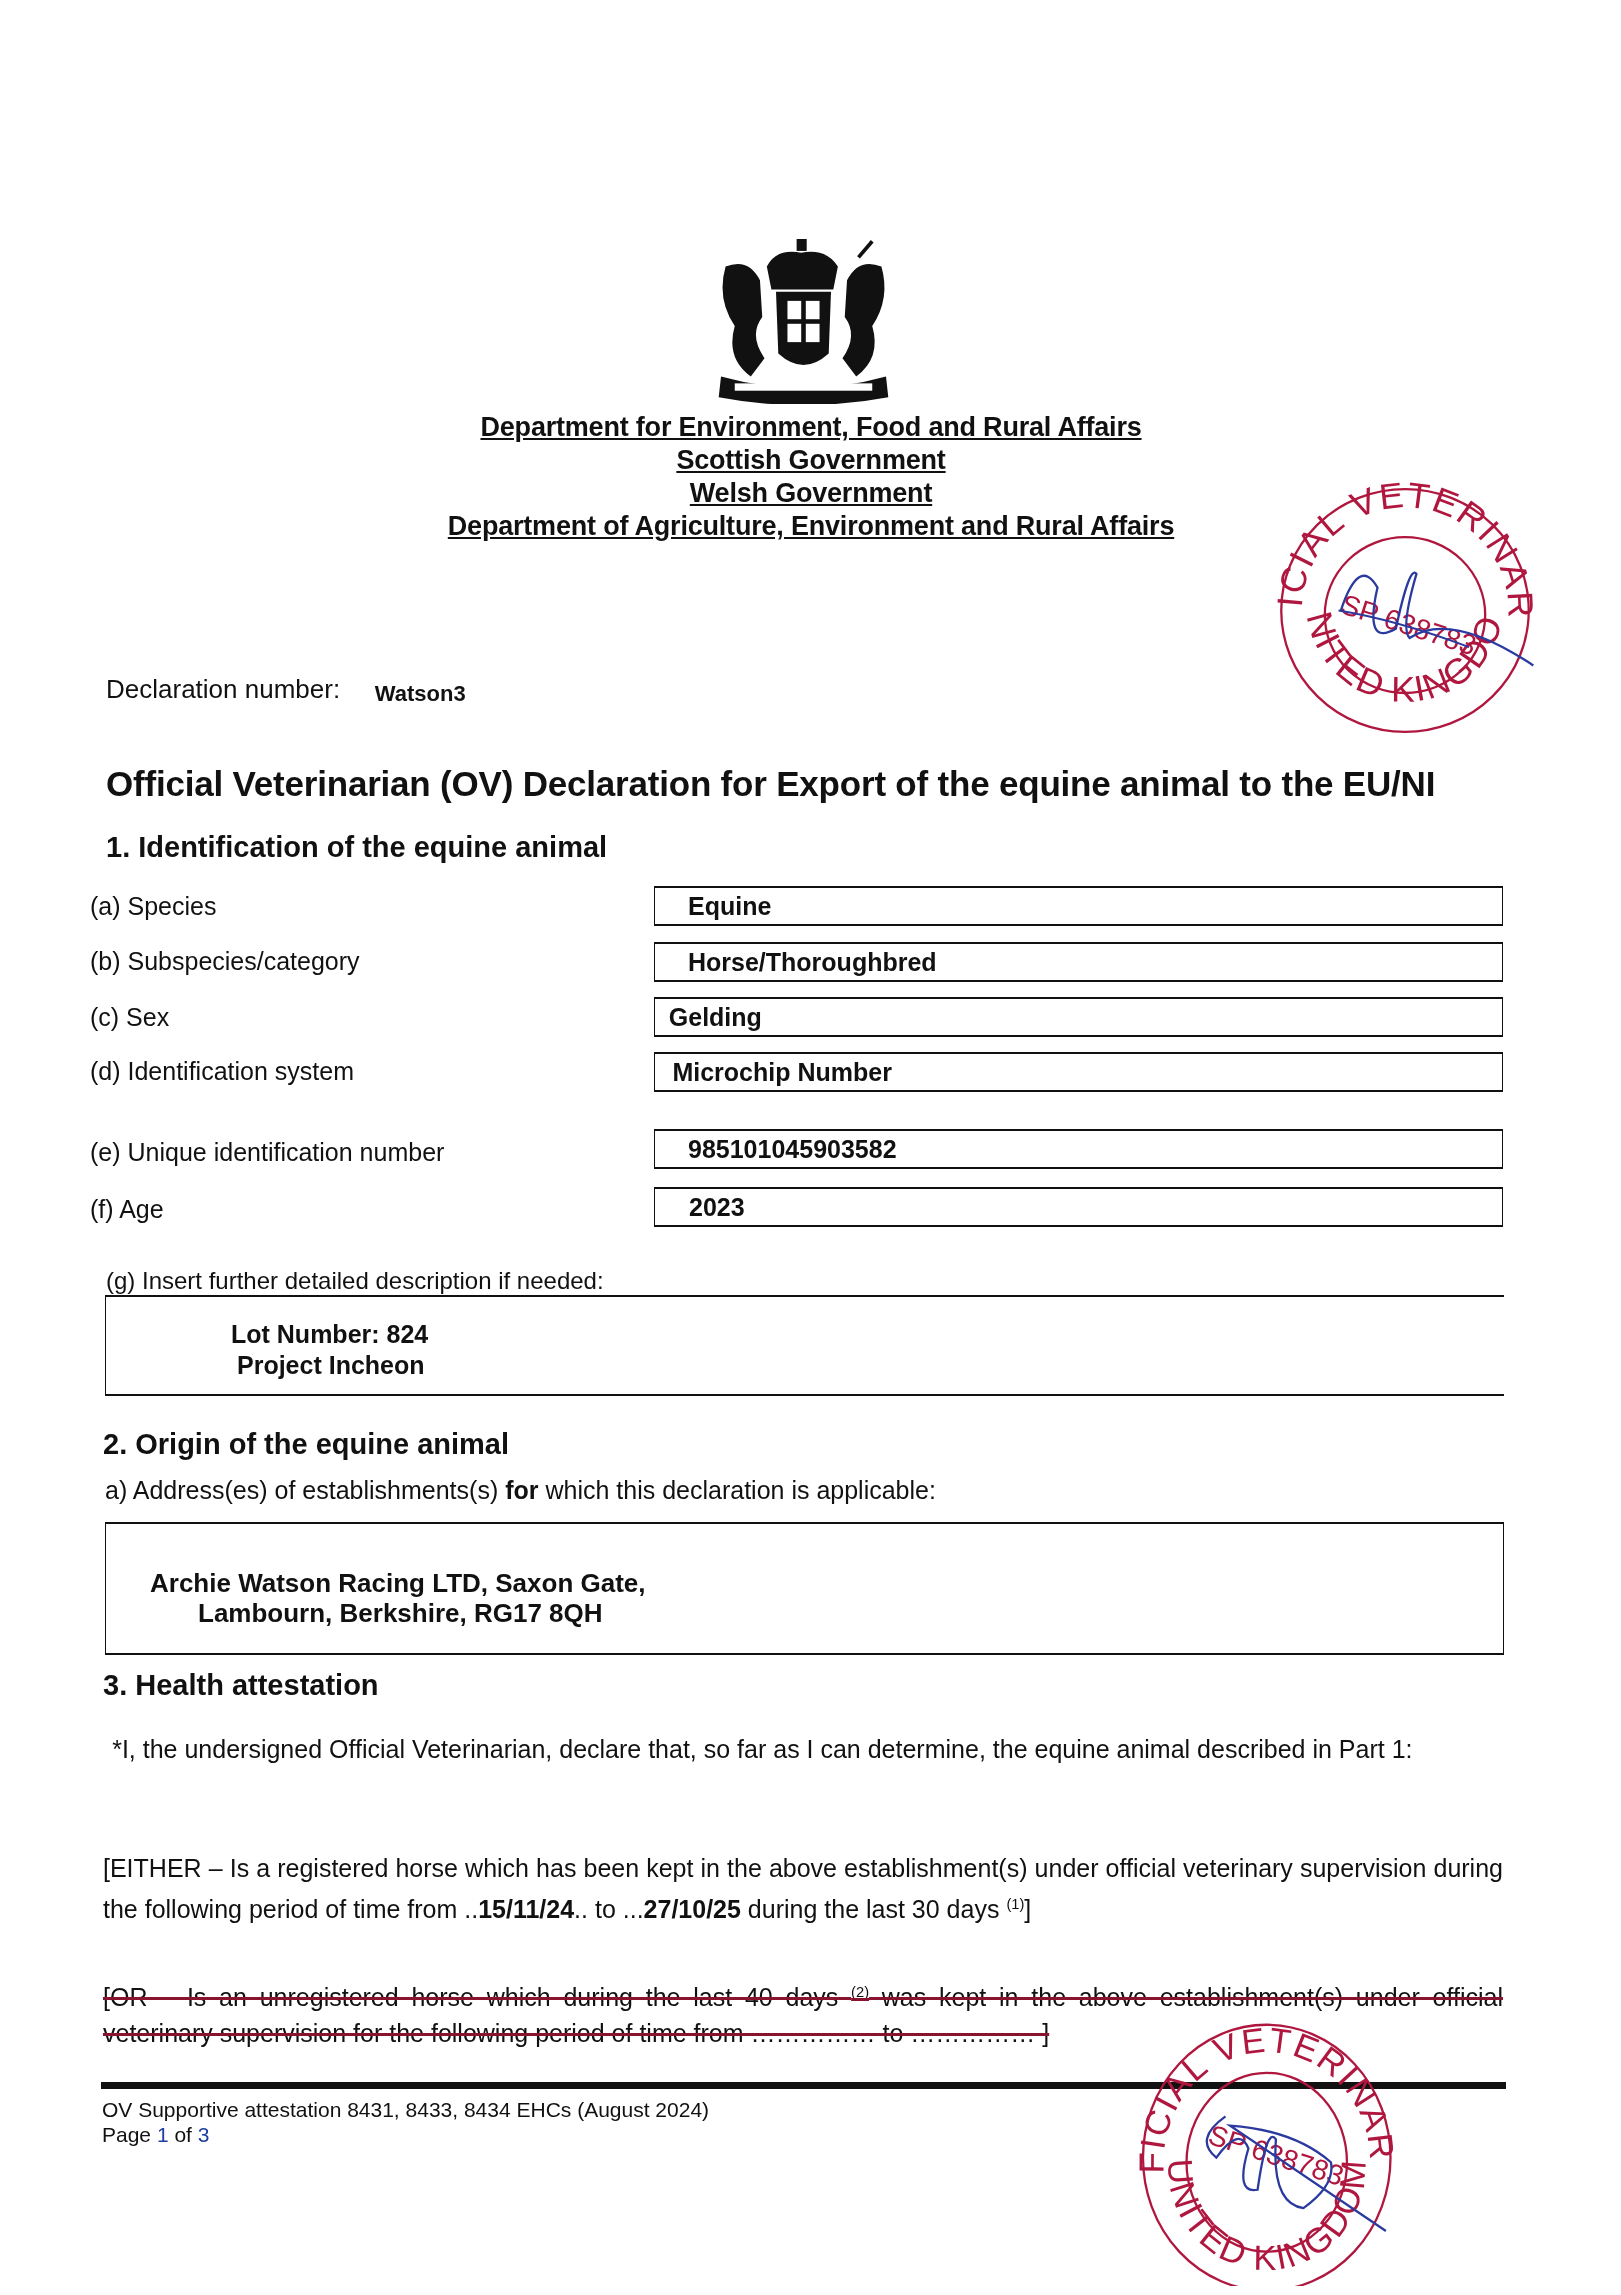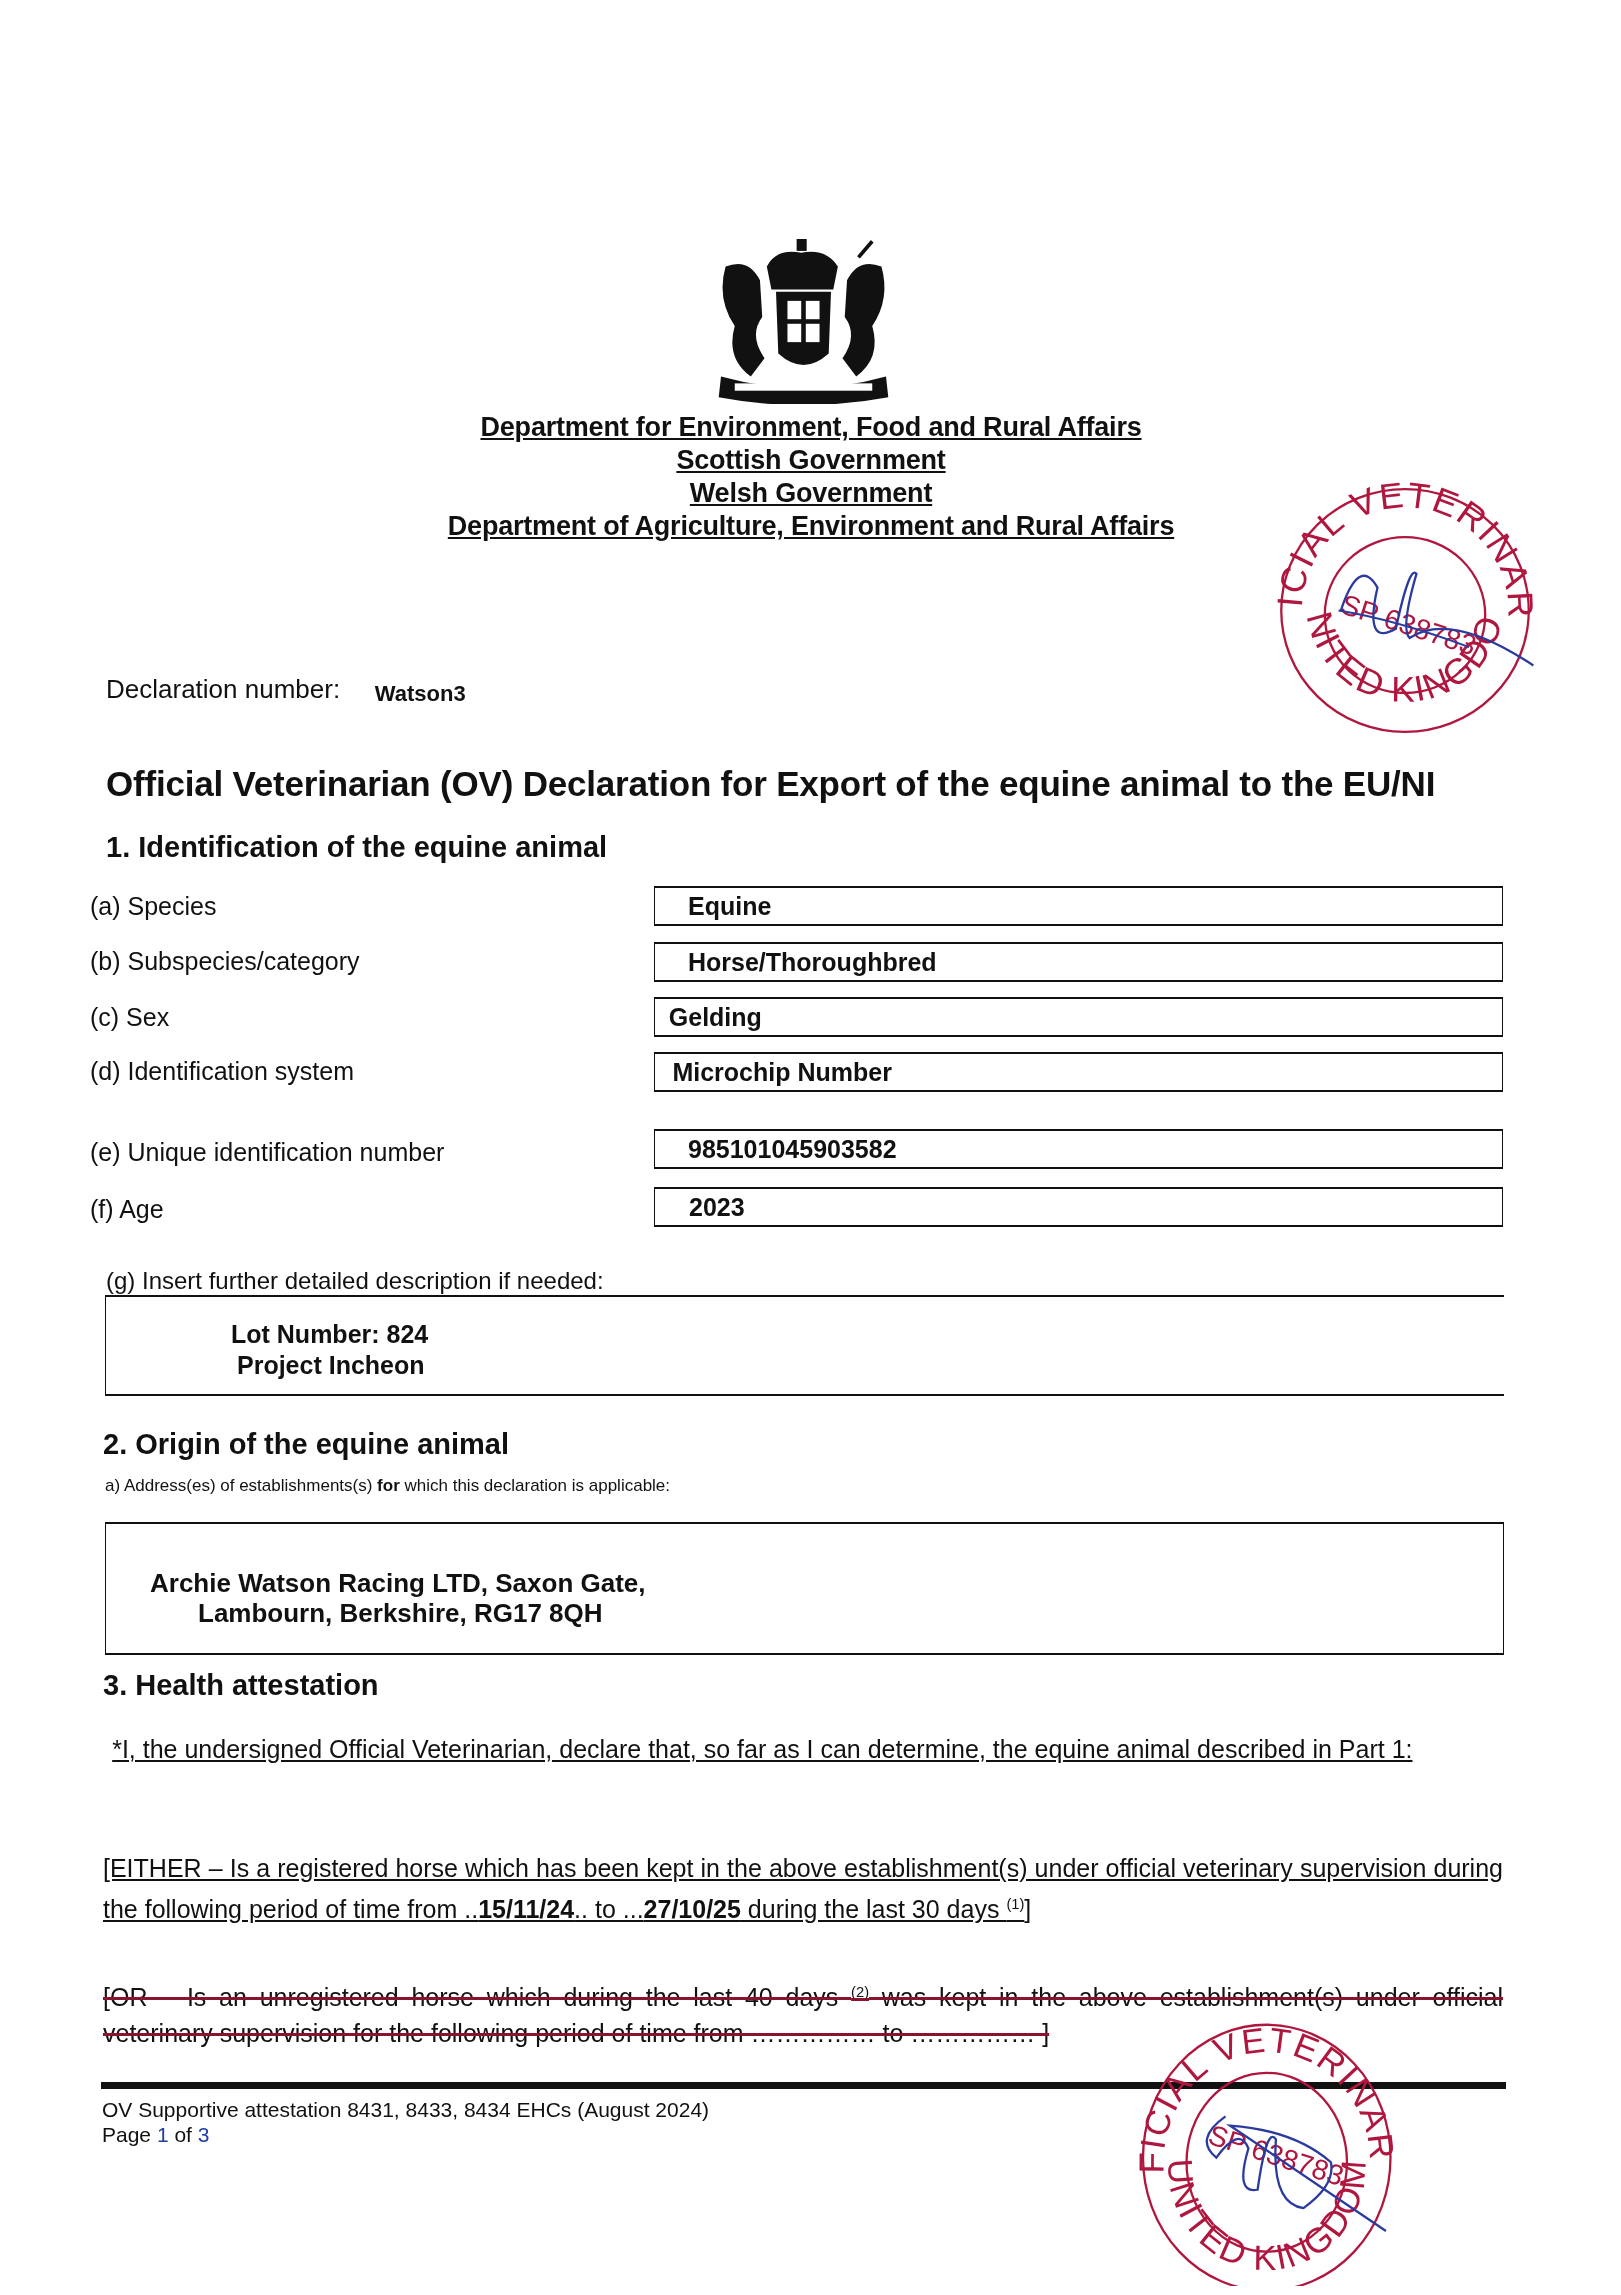--- a/index.html
+++ b/index.html
@@ -33,31 +33,31 @@
     }
 
     .g-label { left: 106px; top: 1267px; font-size: 24px; white-space: nowrap; }
     .g-box {
       left: 105px; top: 1295px; width: 1399px; height: 101px; box-sizing: border-box;
       border-top: 2.8px solid #111; border-bottom: 2.8px solid #111; border-left: 1.4px solid #111;
     }
     .g-text { position: absolute; left: 124px; font-weight: bold; font-size: 25px; }
 
     .h2 { left: 103px; top: 1428px; }
-    .origin-sub { left: 105px; top: 1476px; font-size: 17px; white-space: nowrap; }
+    .origin-sub { left: 105px; top: 1476px; font-size: 25px; white-space: nowrap; }
     .origin-sub b { font-weight: bold; }
     .origin-box {
       left: 105px; top: 1522px; width: 1399px; height: 133px; box-sizing: border-box;
       border-top: 2.8px solid #111; border-bottom: 2.8px solid #111;
       border-left: 1.4px solid #111; border-right: 1.4px solid #111;
     }
     .addr { position: absolute; font-weight: bold; font-size: 26px; white-space: nowrap; }
 
     .h3 { left: 103px; top: 1669px; }
-    .para { left: 103px; width: 1400px; font-size: 25px; line-height: 36px; text-align: justify; text-decoration: underline; }
+    .para { left: 103px; width: 1400px; font-size: 25px; line-height: 36px; text-align: justify; }
     .para b { font-weight: bold; }
     .strike { text-decoration: line-through; text-decoration-color: #8a1430; text-decoration-thickness: 2.8px; }
 
     .footer-rule { left: 101px; top: 2082px; width: 1405px; height: 7.3px; background: #111; }
     .footer-text { left: 102px; font-size: 21px; white-space: nowrap; }
     .blue { color: #1f3fa0; }
 
     .stamp { position: absolute; }
     sup { font-size: 14.7px; }
   </style>

